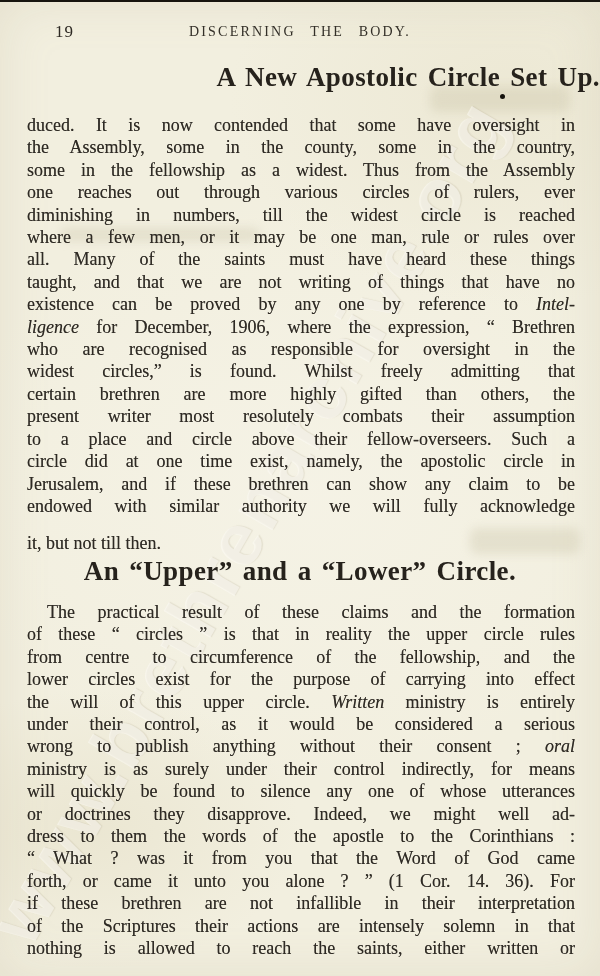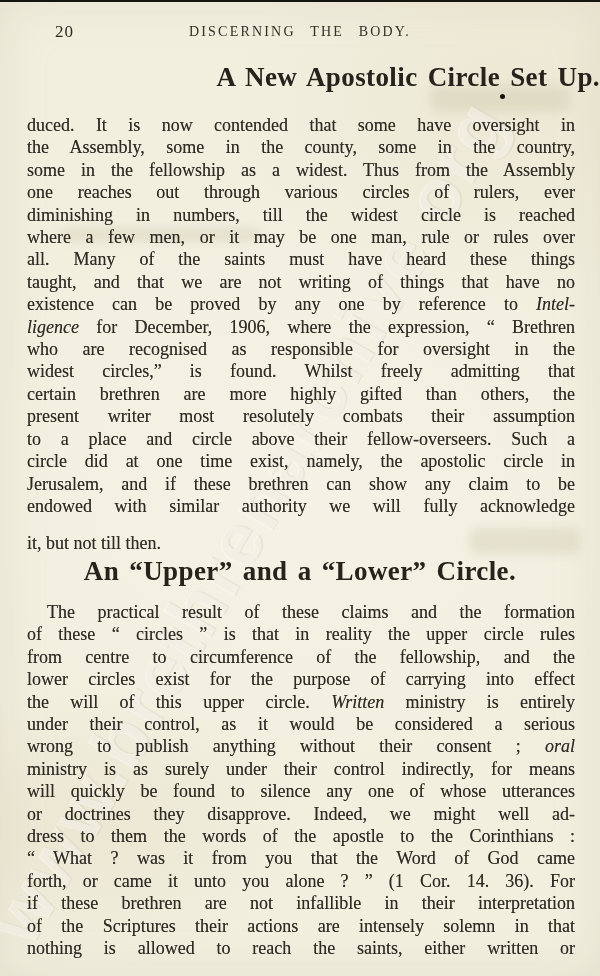--- a/index.html
+++ b/index.html
@@ -53,21 +53,21 @@
 <div class="scan-page">
   <div class="scan-edge-top"></div>
 
   <div class="smudge sm1"></div>
   <div class="smudge sm2"></div>
   <div class="smudge sm3"></div>
 
   <div class="watermark">www.brethrenarchive.org</div>
 
   <div class="page-head">
-    <span class="page-num">20</span>
+    <span class="page-num">19</span>
     <span class="run-head">DISCERNING THE BODY.</span>
   </div>
 
   <div class="sec-head" id="h0">A New Apostolic Circle Set Up.</div>
 
   <div class="para" id="p0">
       <div class="line"><span>duced.  It is now contended that some have oversight in</span></div>
       <div class="line"><span>the Assembly, some in the county, some in the country,</span></div>
       <div class="line"><span>some in the fellowship as a widest.  Thus from the Assembly</span></div>
       <div class="line"><span>one reaches out through various circles of rulers, ever</span></div>

